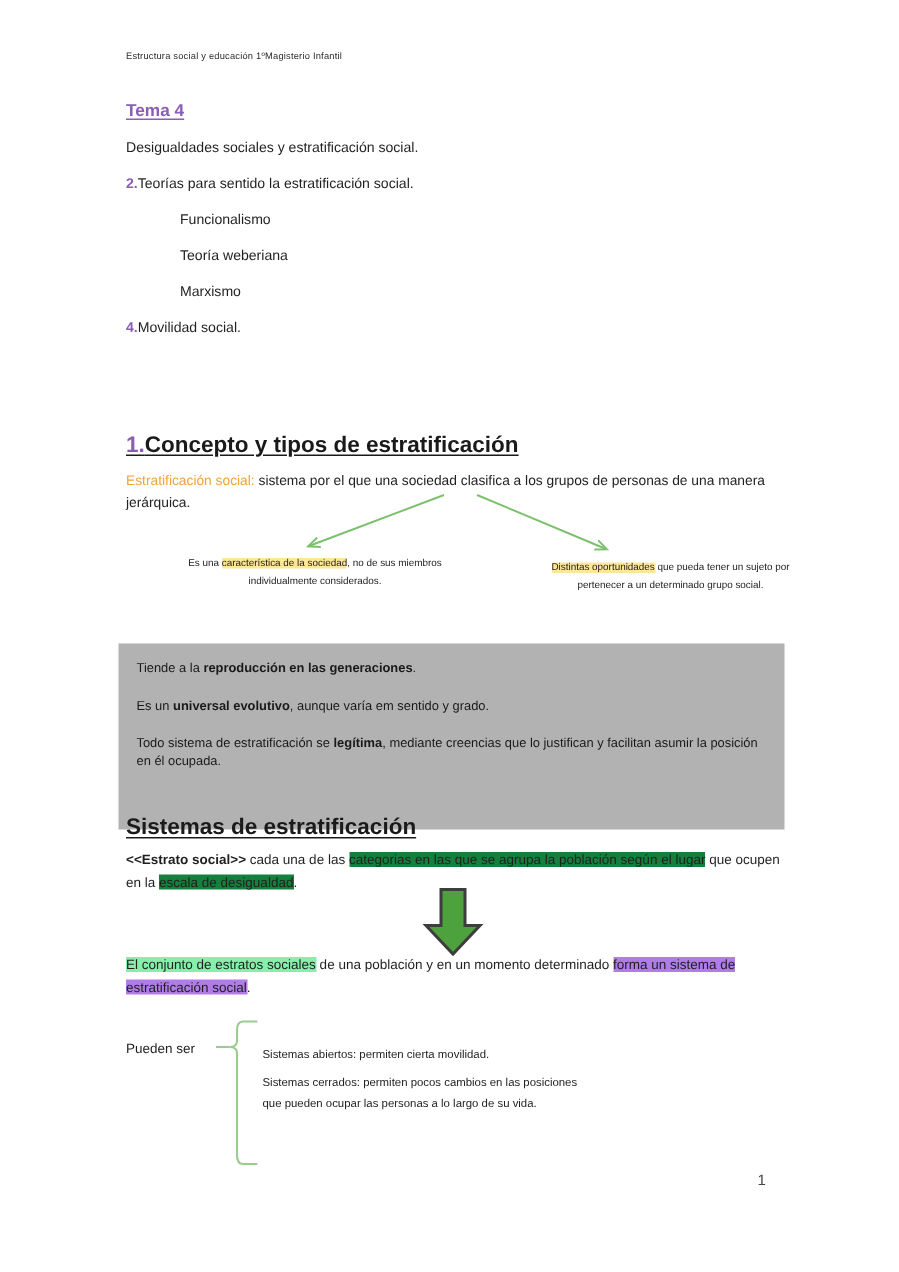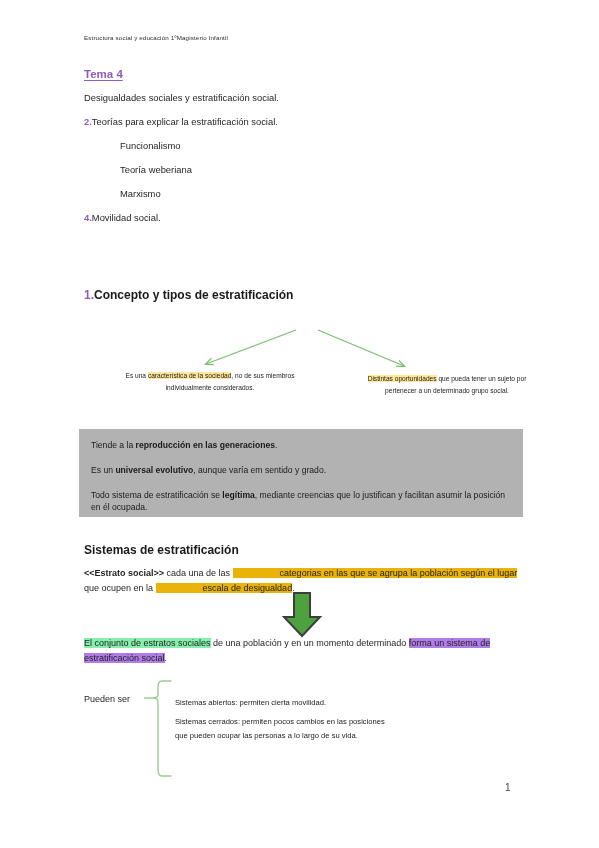--- a/index.html
+++ b/index.html
@@ -61,23 +61,24 @@
   }
   .num {
     color: #8b5cb8;
     font-weight: bold;
   }
 
   
   .sec-head {
     position: absolute;
     left: 84px;
-    font-size: 12px;
+    font-size: 15px;
     font-weight: bold;
     color: #1a1a1a;
+    text-decoration: underline;
     text-underline-offset: 2px;
     white-space: nowrap;
   }
   #sec1-head { top: 288px; }
   #sec2-head { top: 543px; }
 
   
   .def-para {
     position: absolute;
     left: 84px;
@@ -87,21 +88,21 @@
     line-height: 15px;
     color: #1f1f1f;
   }
   .orange-term {
     color: #f0a23c;
     font-weight: normal;
   }
 
   
   .hl-yellow  { background: #ffe699; }
-  .hl-pink    { background: #eab308; padding-left: 47px; }
+  .hl-pink    { background: #15803d; }
   .hl-lav     { background: #86efac; }
   .hl-violet  { background: #b07ce8; }
 
   
   #arrow-layer {
     position: absolute;
     left: 0; top: 0;
     width: 599px; height: 848px;
     pointer-events: none;
   }
@@ -116,21 +117,21 @@
   }
   #branch-left  { left: 112px; top: 370px; width: 196px; }
   #branch-right { left: 356px; top: 373px; width: 182px; }
 
   
   #gray-box {
     position: absolute;
     left: 79px;
     top: 429px;
     width: 444px;
-    height: 88px;
+    height: 124px;
     background: #b2b2b2;
     box-sizing: border-box;
     padding: 10px 12px 0 12px;
   }
   #gray-box p {
     margin: 0 0 13px 0;
     font-size: 8.6px;
     line-height: 12px;
     color: #1a1a1a;
   }
@@ -209,40 +210,43 @@
 <div id="page">
 
   <div class="doc-header">Estructura social y educación 1ºMagisterio Infantil</div>
 
   <div class="tema-title">Tema 4</div>
 
   <div class="intro-block">
     <div class="intro-line">Desigualdades sociales y estratificación social.</div>
 
     <div class="intro-line">
-      <span class="num">2.</span><span>Teorías para explicar la estratificación social.</span>
+      <span class="num">2.</span><span>Teorías para sentido la estratificación social.</span>
     </div>
     <div class="intro-line indented">
       <span>Funcionalismo</span>
     </div>
     <div class="intro-line indented">
       <span>Teoría weberiana</span>
     </div>
     <div class="intro-line indented">
       <span>Marxismo</span>
     </div>
     <div class="intro-line">
       <span class="num">4.</span><span>Movilidad social.</span>
     </div>
   </div>
 
   <div class="sec-head" id="sec1-head">
     <span class="num">1.</span><span>Concepto y tipos de estratificación</span>
   </div>
 
+  <div class="def-para">
+    <span class="orange-term">Estratificación social:</span><span> sistema por el que una sociedad clasifica a los grupos de personas de una manera jerárquica.</span>
+  </div>
 
   <svg id="arrow-layer" viewBox="0 0 599 848">
     <defs>
       <marker id="ah" markerWidth="7" markerHeight="7" refX="5.5" refY="3" orient="auto" markerUnits="strokeWidth">
         <path d="M0,0.4 L6,3 L0,5.6" fill="none" stroke="#7cc06e" stroke-width="1"></path>
       </marker>
     </defs>
     <line x1="296" y1="330" x2="206" y2="364" stroke="#7cc06e" stroke-width="1.3" marker-end="url(#ah)"></line>
     <line x1="318" y1="330" x2="404" y2="366" stroke="#7cc06e" stroke-width="1.3" marker-end="url(#ah)"></line>
   </svg>

